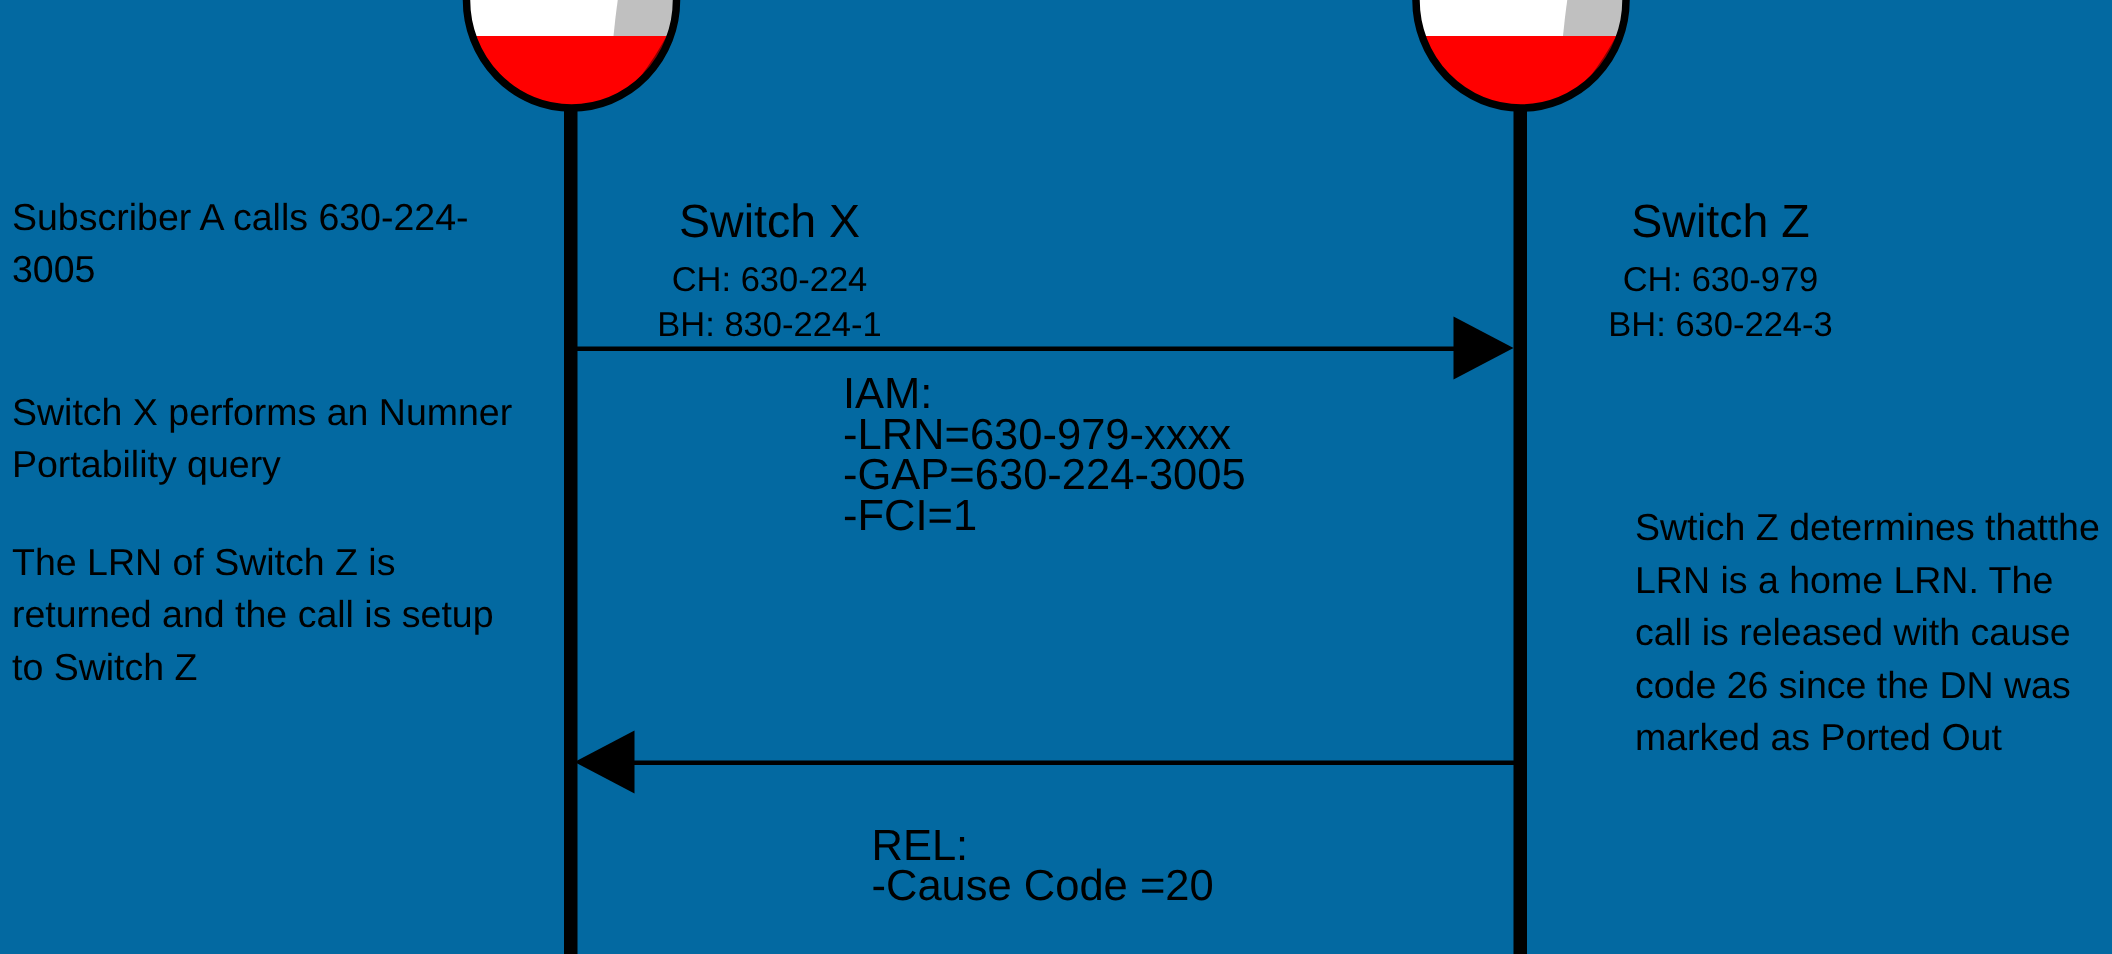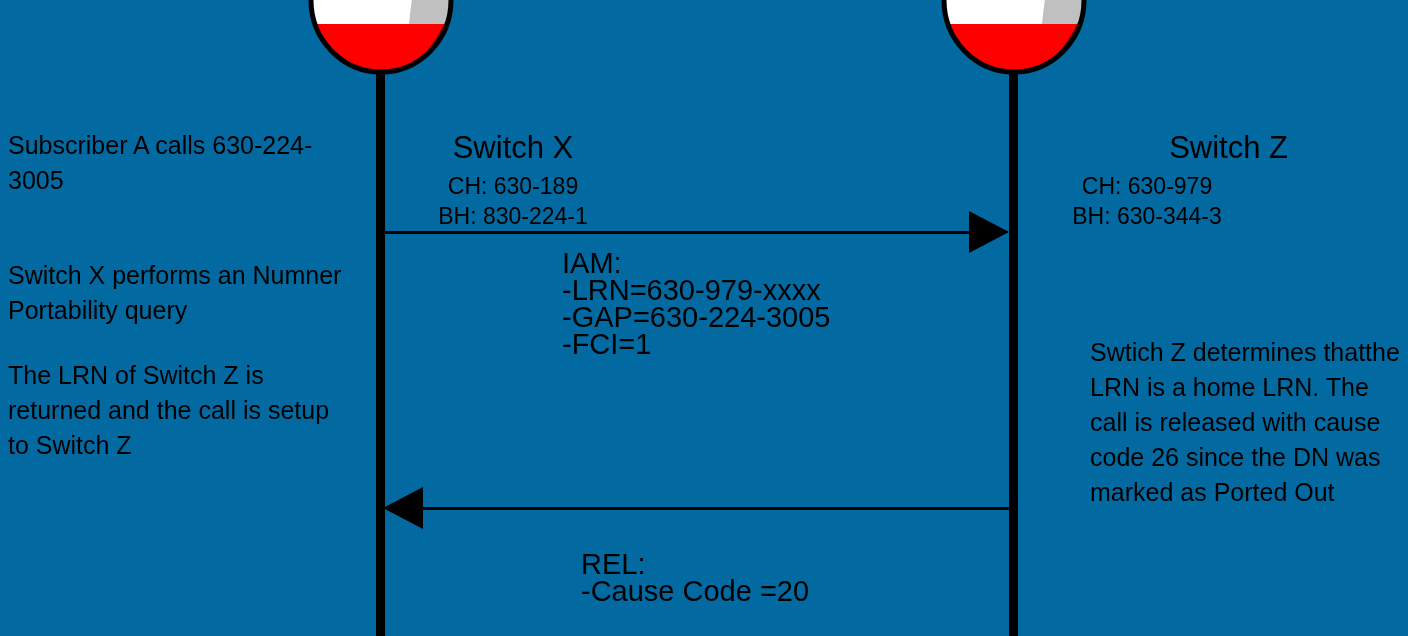--- a/index.html
+++ b/index.html
@@ -117,26 +117,26 @@
     </svg>
   </div>
 
   <div class="abs note note-left" style="top:128px;">Subscriber A calls 630-224-3005</div>
 
   <div class="abs note note-left" style="top:258px;">Switch X performs an Numner Portability query</div>
 
   <div class="abs note note-left" style="top:358px;">The LRN of Switch Z is returned and the call is setup to Switch Z</div>
 
   <div class="abs switch-title" style="left:393px; top:131px; width:240px;">Switch X</div>
-  <div class="abs switch-sub" style="left:393px; top:172px; width:240px;">CH: 630-189</div>
+  <div class="abs switch-sub" style="left:393px; top:172px; width:240px;">CH: 630-224</div>
   <div class="abs switch-sub" style="left:393px; top:202px; width:240px;">BH: 830-224-1</div>
 
-  <div class="abs switch-title" style="left:1048px; top:131px; width:240px;text-align:right;">Switch Z</div>
+  <div class="abs switch-title" style="left:1027px; top:131px; width:240px;">Switch Z</div>
   <div class="abs switch-sub" style="left:1027px; top:172px; width:240px;">CH: 630-979</div>
-  <div class="abs switch-sub" style="left:1027px; top:202px; width:240px;">BH: 630-344-3</div>
+  <div class="abs switch-sub" style="left:1027px; top:202px; width:240px;">BH: 630-224-3</div>
 
   <div class="abs arrow-line" style="left:380px; top:231px; width:590px;"></div>
   <div class="abs arrow-head arrow-head-right" style="left:969px; top:211px;"></div>
 
   <div class="abs msg" style="left:562px; top:250px; width:420px;">IAM:
 -LRN=630-979-xxxx
 -GAP=630-224-3005
 -FCI=1</div>
 
   <div class="abs note note-right" style="top:335px;">Swtich Z determines thatthe LRN is a home LRN.  The call is released with cause code 26 since the DN was marked as Ported Out</div>

